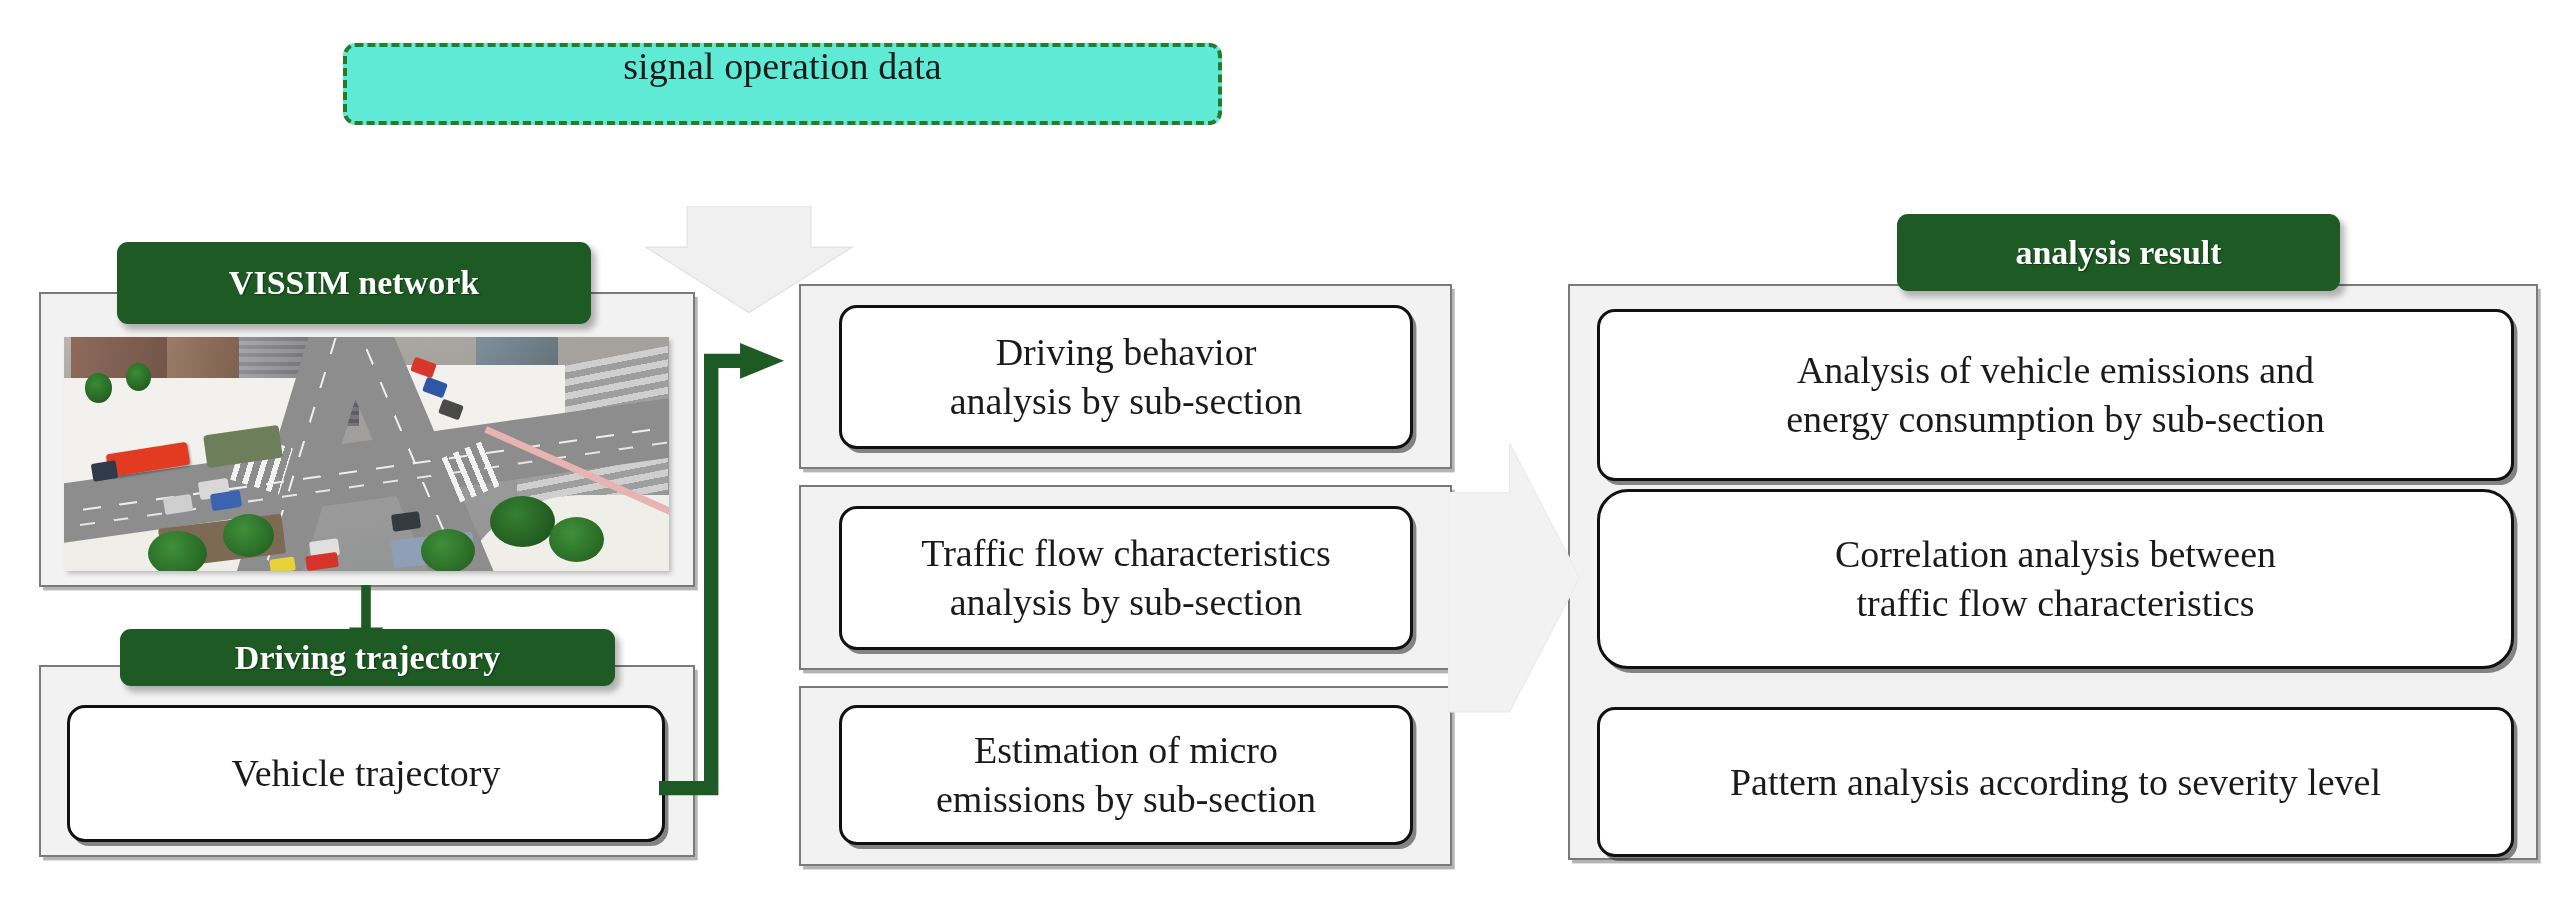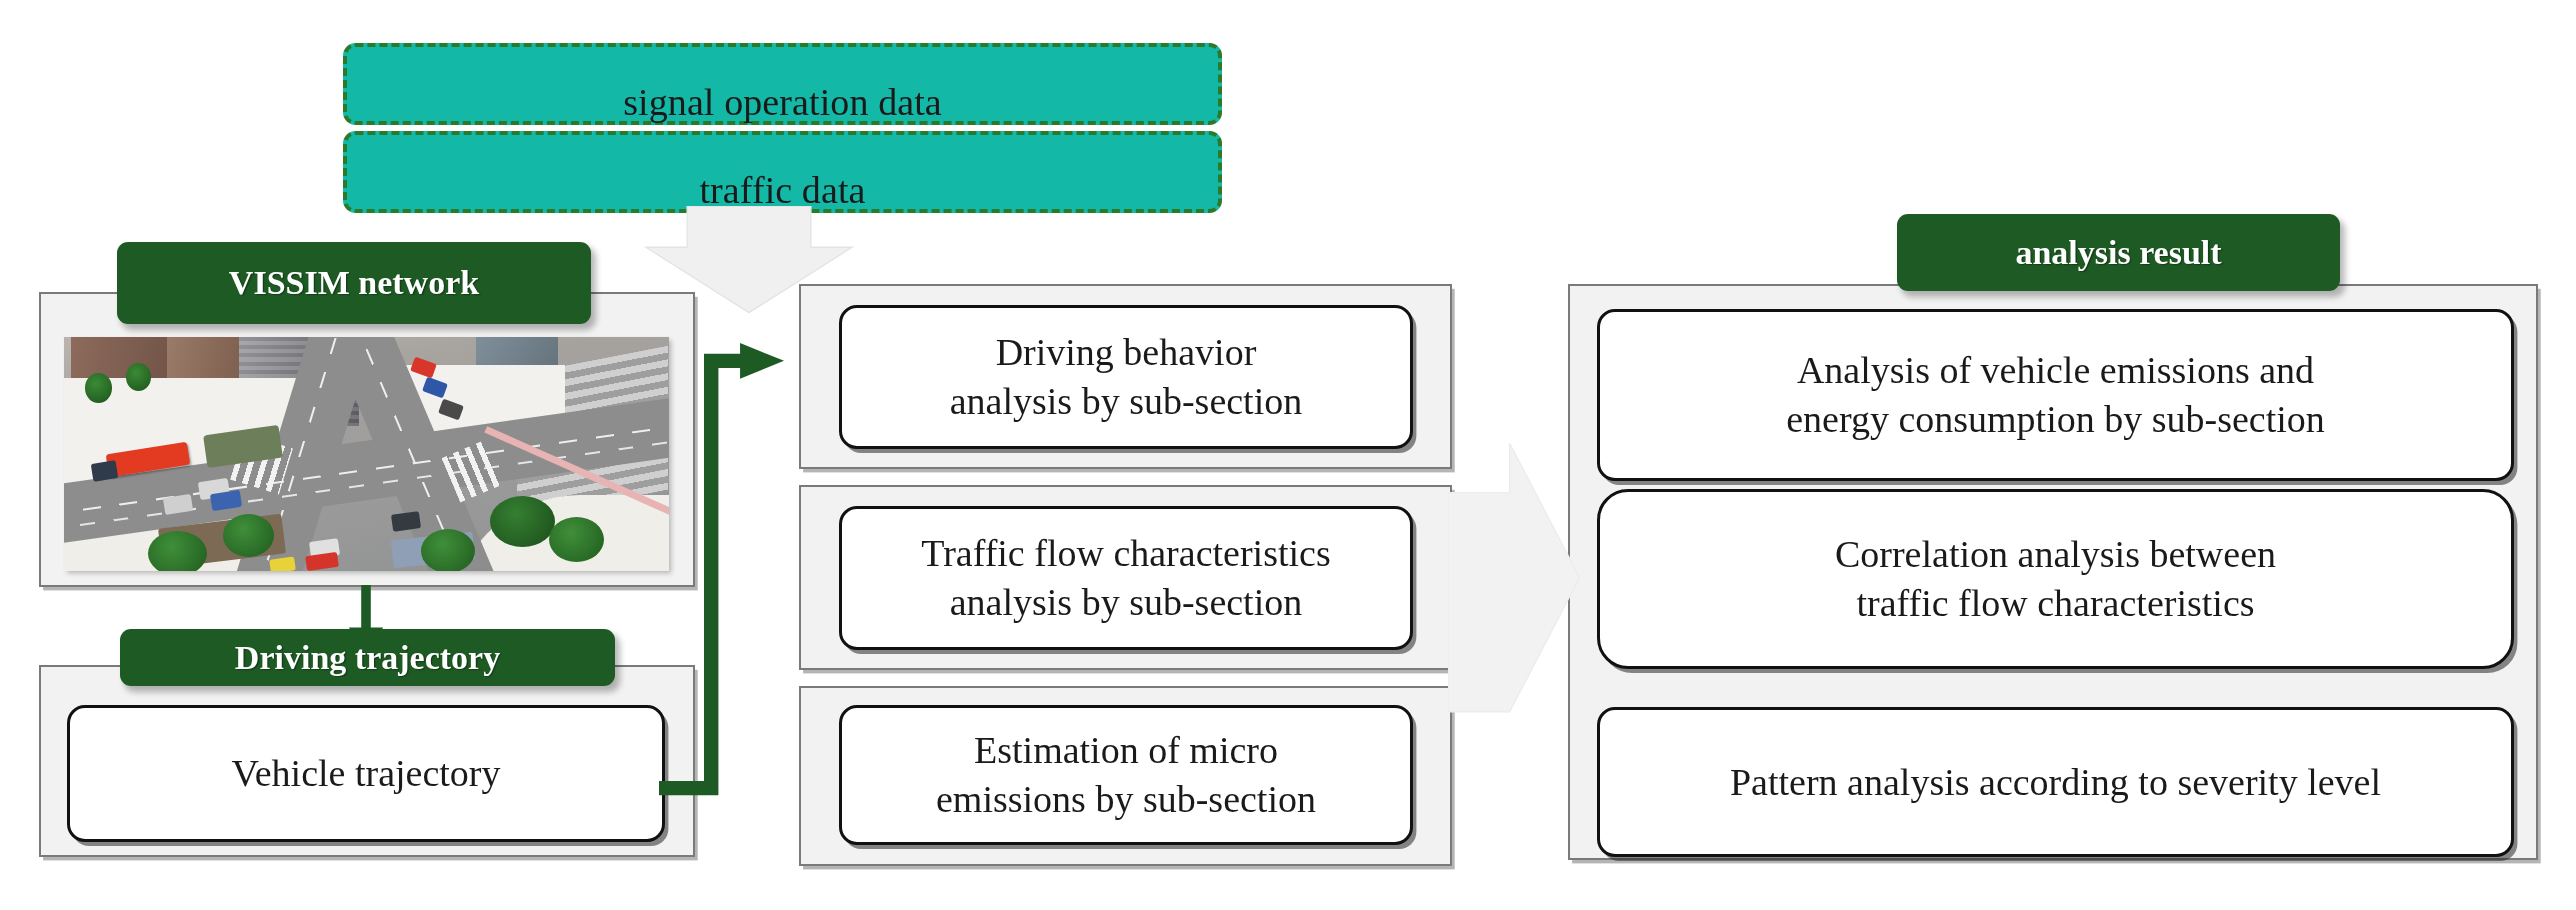--- a/index.html
+++ b/index.html
@@ -6,22 +6,22 @@
   body{width:2576px;height:910px;position:relative;overflow:hidden;
        font-family:"Liberation Serif","DejaVu Serif",serif;color:#1a1a1a;}
 
   .stage{position:absolute;left:0;top:0;width:2576px;height:910px;}
 
   
   .dashbox{
     position:absolute;
     border:4.1px dashed #2a7a2a;
     border-radius:12.4px;
-    background:#14b8a6;
-    display:flex;align-items:flex-end;justify-content:center;
+    background:#5eead4;
+    display:flex;align-items:flex-start;justify-content:center;
     box-sizing:border-box;
   }
   .dashbox span{font-size:38px;line-height:1;letter-spacing:0.1px;}
 
   
   .panel{
     position:absolute;
     background:#f2f2f2;
     border:2.1px solid #7a7a7a;
     box-sizing:border-box;
@@ -75,23 +75,20 @@
 </style>
 </head>
 <body>
 
 <div class="stage">
 
   <div class="dashbox" style="left:343px;top:43px;width:879px;height:82px;">
     <span>signal operation data</span>
   </div>
 
-  <div class="dashbox" style="left:343px;top:131px;width:879px;height:82px;">
-    <span>traffic data</span>
-  </div>
 
   <svg class="ghost-arrow" style="left:639px;top:206px;" width="220" height="110" viewBox="0 0 320 160">
     <polygon points="70,0 250,0 250,60 310,60 160,155 10,60 70,60" fill="#f0f0f0" stroke="#e4e4e4" stroke-width="2"></polygon>
   </svg>
 
   <div class="panel" style="left:39px;top:292px;width:656px;height:295px;"></div>
 
   <div class="pill" style="left:117px;top:242px;width:474px;height:82px;">
     <span>VISSIM network</span>
   </div>

